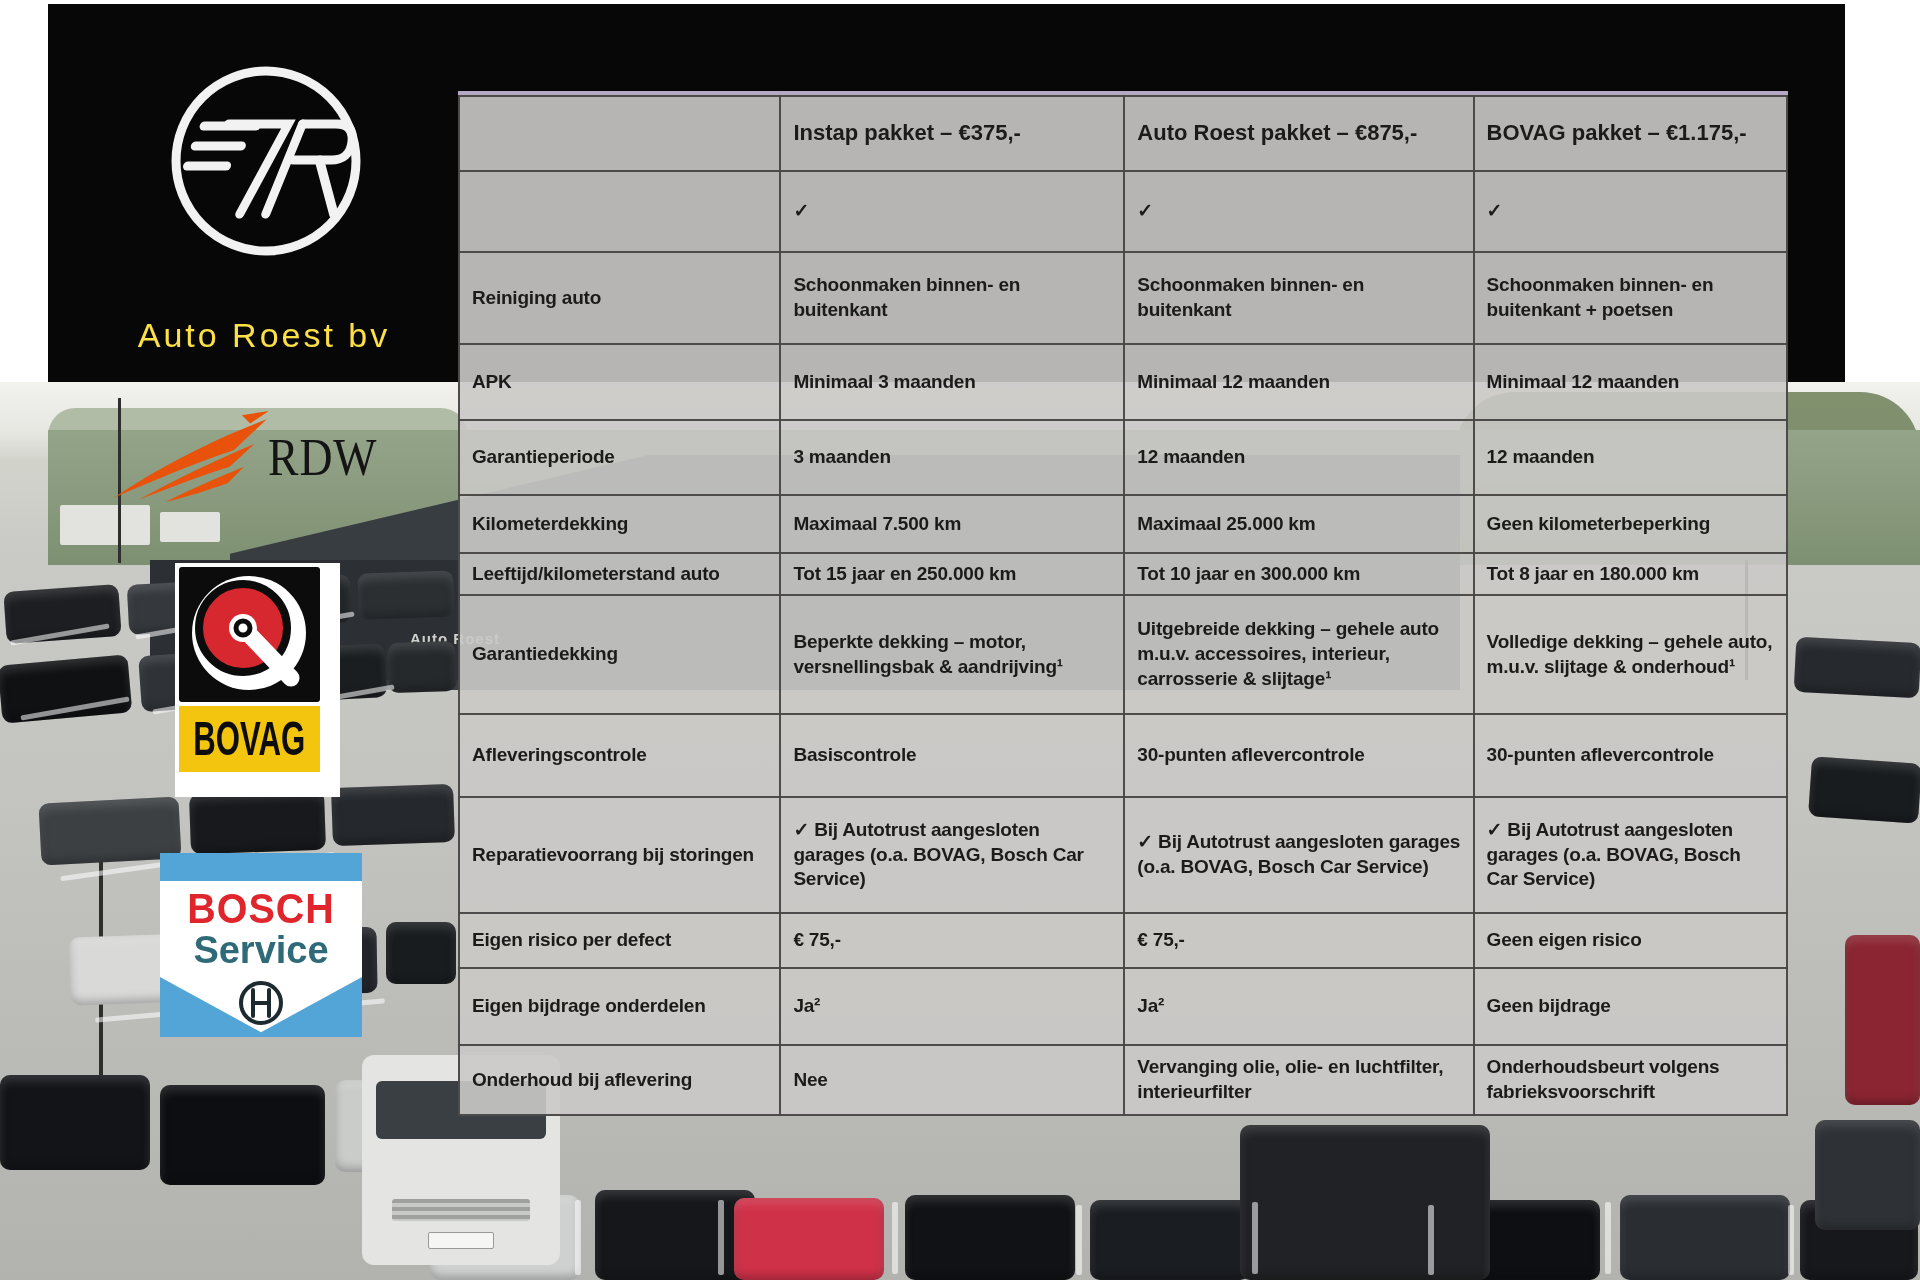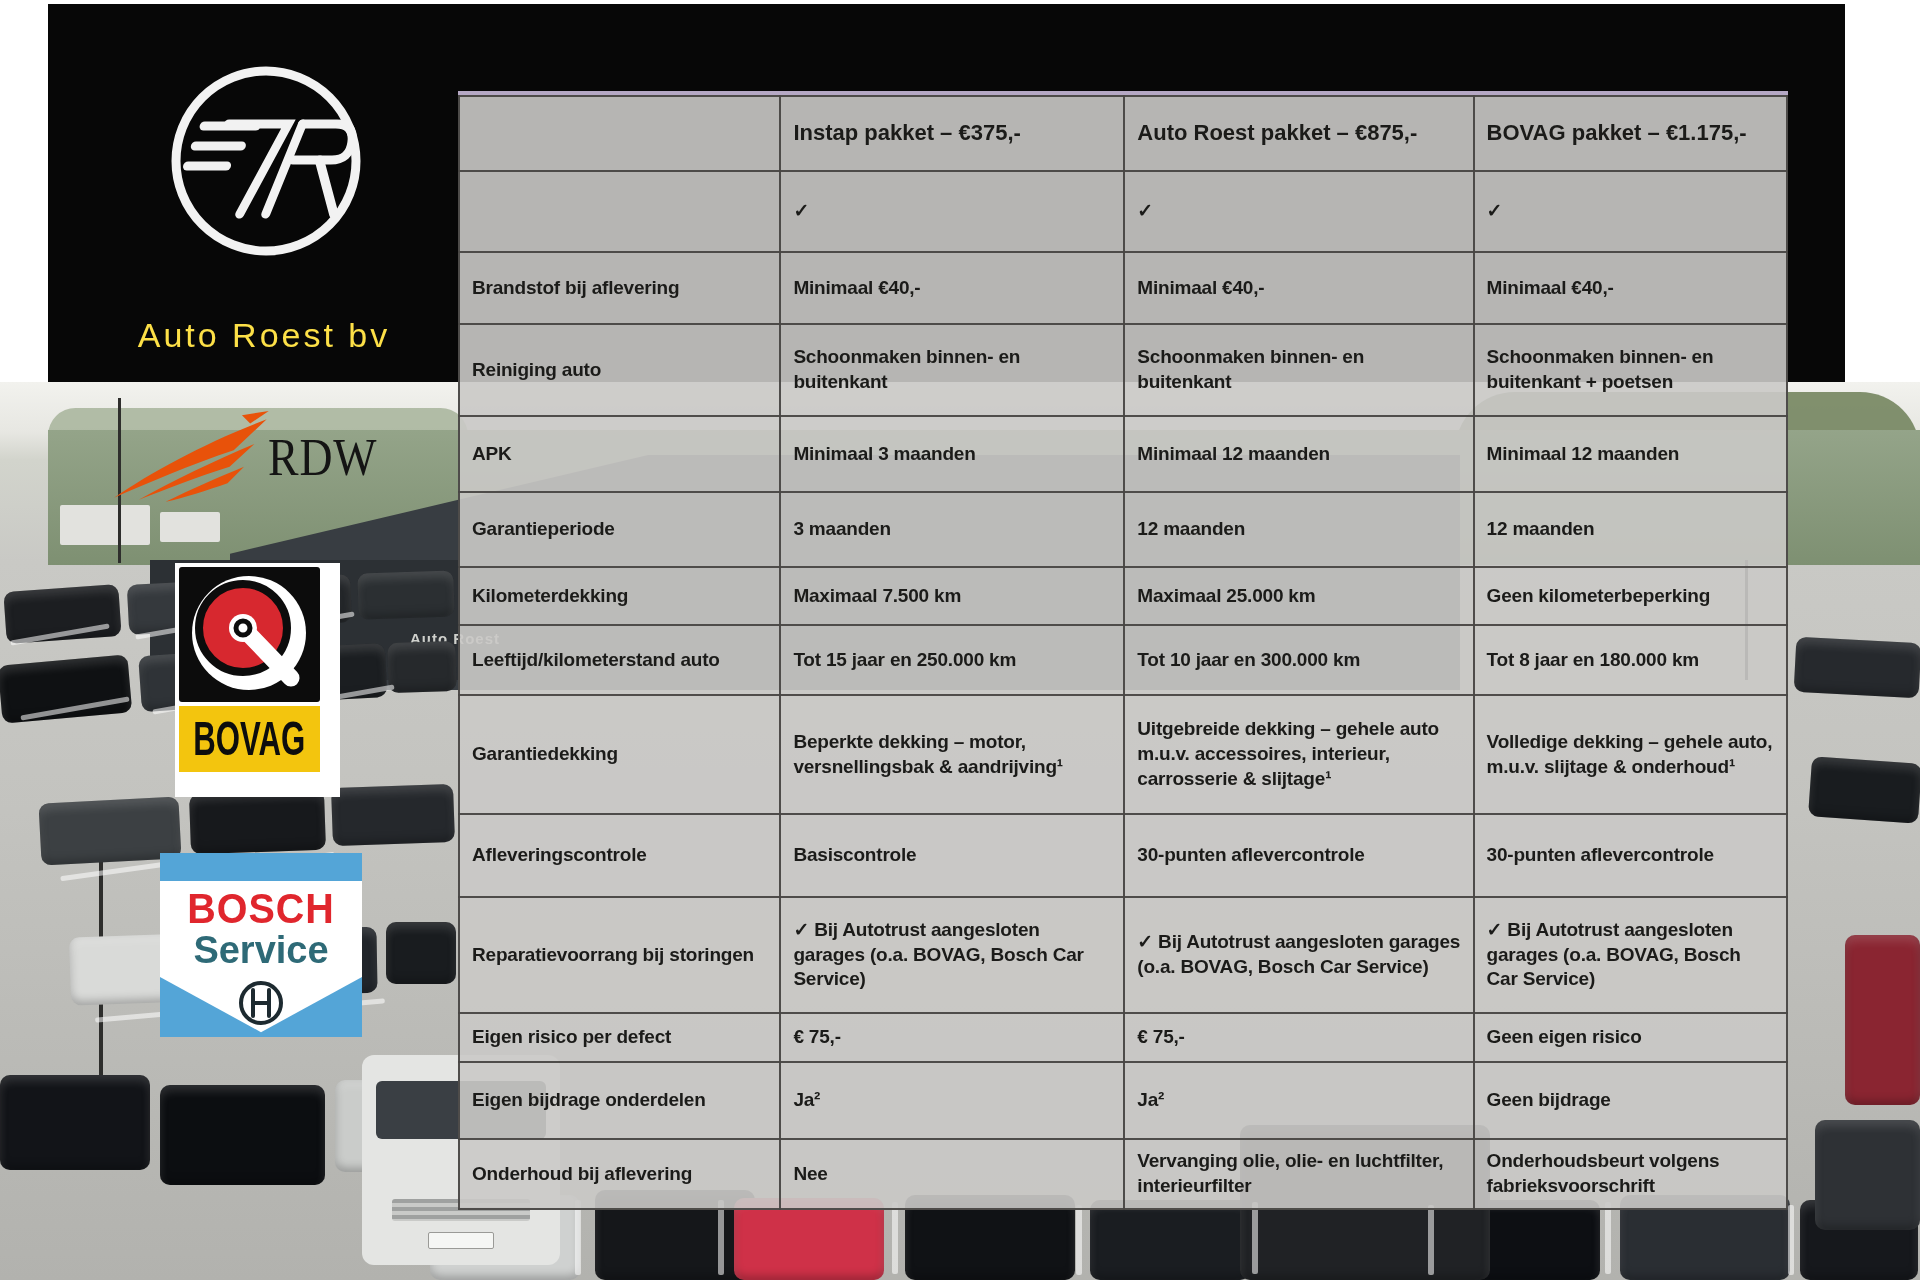--- a/index.html
+++ b/index.html
@@ -221,26 +221,20 @@
           <th>BOVAG pakket – €1.175,-</th>
         </tr>
       </thead>
     <tbody>
         <tr style="height: 81px;">
           <td></td>
           <td>✓</td>
           <td>✓</td>
           <td>✓</td>
         </tr>
-        <tr style="height: 72px;">
-          <td>Brandstof bij aflevering</td>
-          <td>Minimaal €40,-</td>
-          <td>Minimaal €40,-</td>
-          <td>Minimaal €40,-</td>
-        </tr>
         <tr style="height: 92px; margin-top: 44px;">
           <td>Reiniging auto</td>
           <td>Schoonmaken binnen- en buitenkant</td>
           <td>Schoonmaken binnen- en buitenkant</td>
           <td>Schoonmaken binnen- en buitenkant + poetsen</td>
         </tr>
         <tr style="height: 76px;">
           <td>APK</td>
           <td>Minimaal 3 maanden</td>
           <td>Minimaal 12 maanden</td>
@@ -251,21 +245,21 @@
           <td>3 maanden</td>
           <td>12 maanden</td>
           <td>12 maanden</td>
         </tr>
         <tr style="height: 58px;">
           <td>Kilometerdekking</td>
           <td>Maximaal 7.500 km</td>
           <td>Maximaal 25.000 km</td>
           <td>Geen kilometerbeperking</td>
         </tr>
-        <tr style="height: 70px;">
+        <tr style="height: 42px;">
           <td>Leeftijd/kilometerstand auto</td>
           <td>Tot 15 jaar en 250.000 km</td>
           <td>Tot 10 jaar en 300.000 km</td>
           <td>Tot 8 jaar en 180.000 km</td>
         </tr>
         <tr style="height: 119px;">
           <td>Garantiedekking</td>
           <td>Beperkte dekking – motor, versnellingsbak &amp; aandrijving¹</td>
           <td>Uitgebreide dekking – gehele auto m.u.v. accessoires, interieur, carrosserie &amp; slijtage¹</td>
           <td>Volledige dekking – gehele auto, m.u.v. slijtage &amp; onderhoud¹</td>
@@ -275,21 +269,21 @@
           <td>Basiscontrole</td>
           <td>30-punten aflevercontrole</td>
           <td>30-punten aflevercontrole</td>
         </tr>
         <tr style="height: 116px;">
           <td>Reparatievoorrang bij storingen</td>
           <td>✓ Bij Autotrust aangesloten garages (o.a. BOVAG, Bosch Car Service)</td>
           <td>✓ Bij Autotrust aangesloten garages (o.a. BOVAG, Bosch Car Service)</td>
           <td>✓ Bij Autotrust aangesloten garages (o.a. BOVAG, Bosch Car Service)</td>
         </tr>
-        <tr style="height: 49px;">
+        <tr style="height: 55px;">
           <td>Eigen risico per defect</td>
           <td>€ 75,-</td>
           <td>€ 75,-</td>
           <td>Geen eigen risico</td>
         </tr>
         <tr style="height: 77px;">
           <td>Eigen bijdrage onderdelen</td>
           <td>Ja²</td>
           <td>Ja²</td>
           <td>Geen bijdrage</td>

